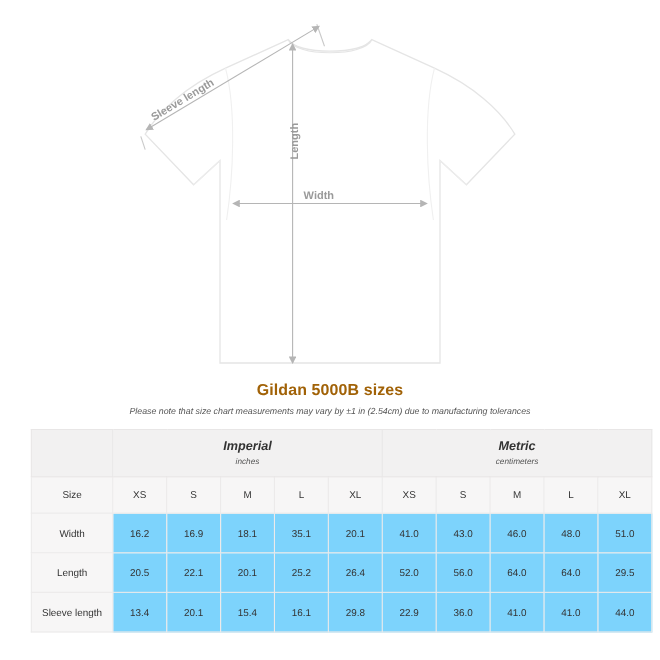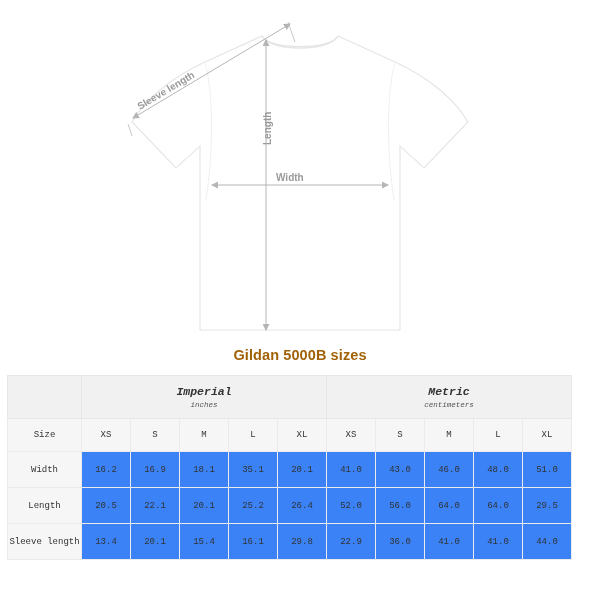--- a/index.html
+++ b/index.html
@@ -47,24 +47,23 @@
   .chart-note {
     font-size: 8px;
     color: #555555;
     font-style: italic;
     margin-top: 6px;
   }
 
   
   .table-wrap {
     margin-top: 12px;
-    padding: 0 7px;
+    padding: 0 28px;
     box-sizing: border-box;
     width: 600px;
-    font-family: Liberation Mono, monospace;
   }
   table.size-table {
     border-collapse: collapse;
     width: 564px;
     table-layout: fixed;
     font-size: 9px;
   }
   table.size-table td,
   table.size-table th {
     border: 1px solid #eceaea;
@@ -95,21 +94,21 @@
     height: 30px;
     font-size: 9px;
     color: #333333;
   }
   tr.head-row td.rowlabel-head {
     font-weight: normal;
     margin-left: 29px;
   }
   tr.data-row td {
     height: 33px;
-    background: #3b82f6;
+    background: #7dd3fc;
   }
   tr.data-row td.rowlabel {
     background: #f7f6f6;
     font-size: 9px;
   }
   tr.data-row td.value {
     font-size: 9px;
   }
   .col-label { width: 74px; }
   .col-v { width: 49px; }
@@ -171,20 +170,21 @@
       <g font-family="Liberation Sans, sans-serif" font-size="10" fill="#9a9a9a" font-weight="bold">
         <text transform="translate(140,110) rotate(-31)">Sleeve length</text>
         <text transform="translate(271,145) rotate(-90)">Length</text>
         <text x="276" y="181">Width</text>
       </g>
     </svg>
   </div>
 
   <div class="title-block">
     <div class="chart-title">Gildan 5000B sizes</div>
+    <div class="chart-note">Please note that size chart measurements may vary by ±1 in (2.54cm) due to manufacturing tolerances</div>
   </div>
 
   <div class="table-wrap">
     <table class="size-table">
       <colgroup>
         <col class="col-label">
         <col class="col-v">
           <col class="col-v">
           <col class="col-v">
           <col class="col-v">

